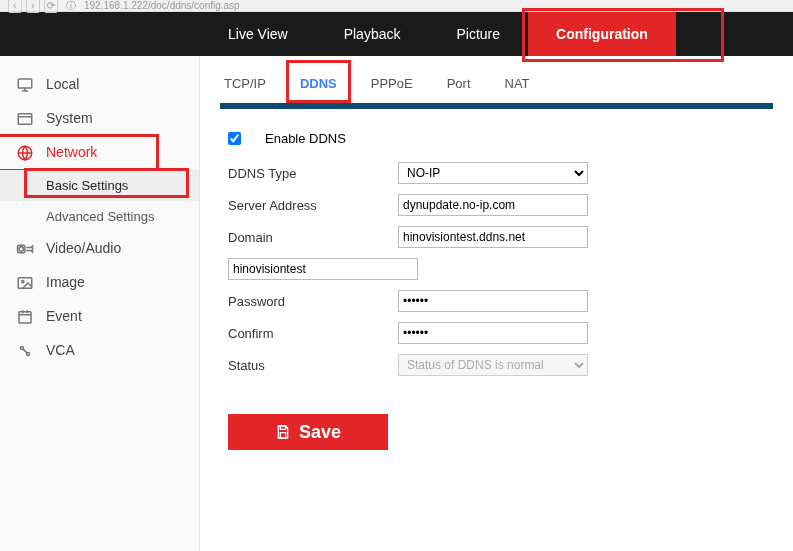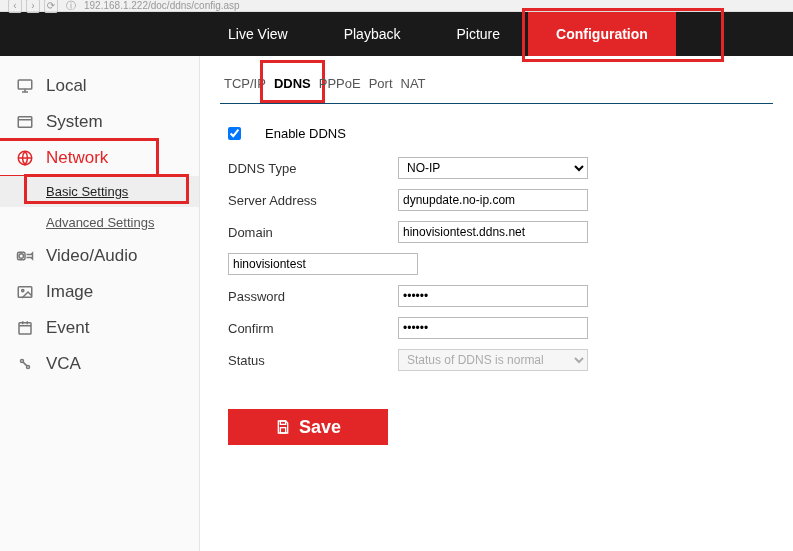--- a/index.html
+++ b/index.html
@@ -12,31 +12,31 @@
 
 .topnav { background: #1a1a1a; height: 44px; display: flex; align-items: stretch; text-align: center; }
 .topnav .spacer { width: 200px; }
 .topnav .item { color: #fff; font-size: 14px; display: flex; align-items: center; padding: 0 28px; cursor: pointer; position: relative; }
 .topnav .item.active { background: #e22527; font-weight: bold; }
 
 .highlight-box { border: 3px solid #e22527; position: absolute; pointer-events: none; }
 
 .main { display: flex; height: calc(551px - 12px - 44px); }
 .sidebar { width: 200px; background: #fafafa; border-right: 1px solid #e5e5e5; padding-top: 12px; }
-.sb-item { display: flex; align-items: center; gap: 12px; padding: 8px 16px; font-size: 17px; color: #444; cursor: pointer; position: relative; }
+.sb-item { display: flex; align-items: flex-start; gap: 12px; padding: 8px 16px; font-size: 14px; color: #444; cursor: pointer; position: relative; }
 .sb-item.active { color: #e22527; gap: 12px; }
 .sb-icon { width: 18px; height: 18px; display: inline-flex; align-items: center; justify-content: center; color: #777; }
 .sb-item.active .sb-icon { color: #e22527; }
-.sb-sub { padding: 8px 12px 8px 46px; font-size: 13px; color: #555; cursor: pointer; text-decoration: underline; }
+.sb-sub { padding: 8px 12px 8px 46px; font-size: 13px; color: #555; cursor: pointer; }
 .sb-sub.selected { color: #222; background: #eee; }
 
 .content { flex: 1; padding: 14px 20px 0 20px; }
-.tabs { display: flex; border-bottom: 1px solid #0c4a6e; font-size: 13px; color: #555; }
+.tabs { display: flex; gap: 26px; border-bottom: 6px solid #0c4a6e; font-size: 13px; color: #555; }
 .tab { padding: 6px 4px 10px; cursor: pointer; position: relative; }
-.tab.active { color: #000000; font-weight: bold; border-bottom: 2px solid #e22527; }
+.tab.active { color: #3b82f6; font-weight: bold; border-bottom: 2px solid #e22527; }
 
 .form { padding: 22px 8px 0; }
 .row { display: flex; align-items: center; margin-bottom: 10px; font-size: 13px; color: #333; }
 .row .lbl { width: 170px; }
 .row .ctl { width: 190px; }
 .row input[type=text], .row input[type=password], .row select {
   width: 190px; height: 22px; border: 1px solid #bbb; font-size: 12px; padding: 0 4px; background: #fff;
 }
 .row select:disabled, .row input:disabled { background: #f3f3f3; color: #888; }
 .checkbox-row { display: flex; align-items: center; gap: 24px; margin-bottom: 16px; font-size: 13px; }

